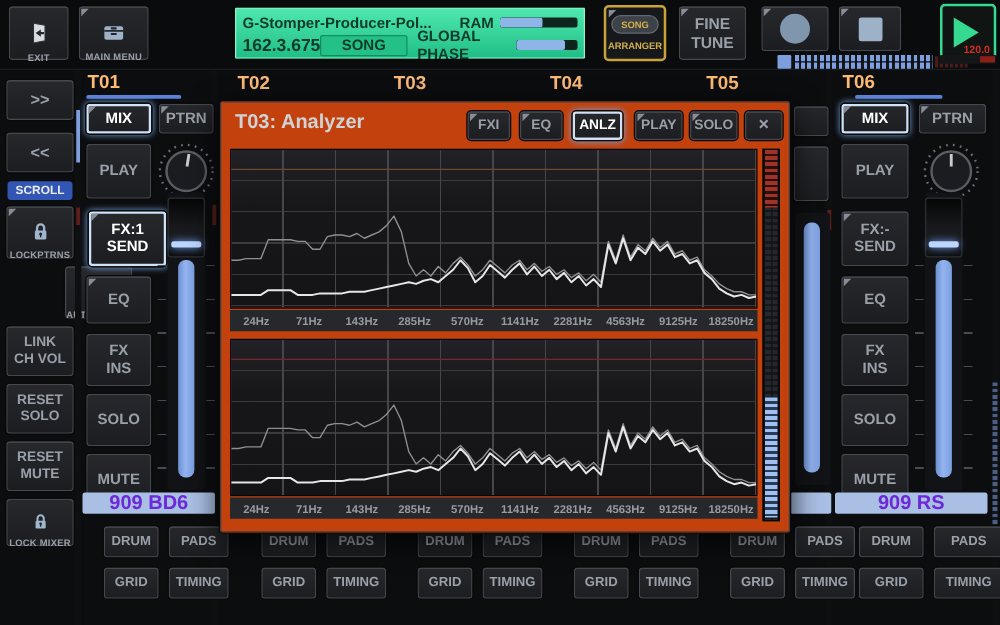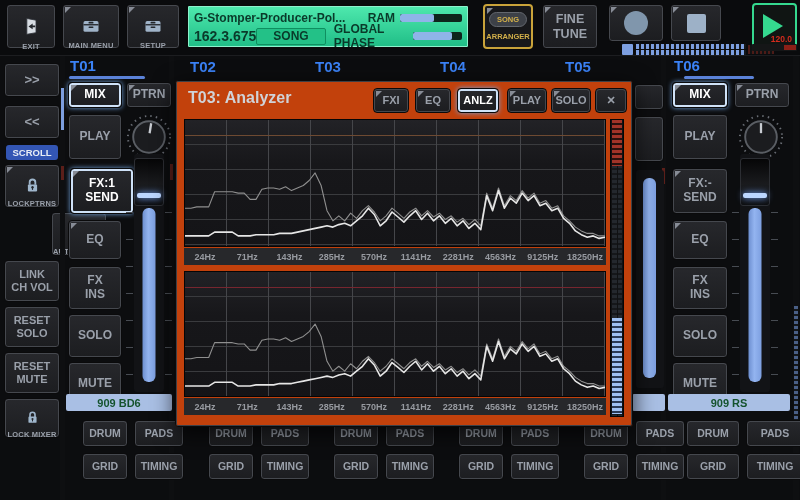--- a/index.html
+++ b/index.html
@@ -53,37 +53,37 @@
   .rec-dot{width:24px;height:24px;border-radius:50%;background:#8096ac;}
   .stop-sq{width:19px;height:19px;border-radius:2px;background:#9db1c7;}
   
   .sidebar{position:absolute;left:2px;top:56px;width:60px;height:444px;}
   .sidebar .btn{left:2px;width:56px;}
   .scroll-pill{position:absolute;left:4px;top:89px;width:52px;height:15px;background:#3356b4;
     border-radius:3px;color:#e8edf5;font-size:9.5px;font-weight:bold;display:flex;
     align-items:center;justify-content:center;}
   
   .track{position:absolute;top:56px;height:444px;}
-  .t-title{position:absolute;color:#3b82f6;font-weight:bold;font-size:15px;}
+  .t-title{position:absolute;color:#fdba74;font-weight:bold;font-size:15px;}
   .t-progress{position:absolute;height:3px;background:#5b82d8;border-radius:2px;}
   .knob{position:absolute;}
   .fader{position:absolute;}
   .fader .slot{position:absolute;left:50%;top:0;bottom:0;width:30px;transform:translateX(-50%);
     background:#121316;border-radius:3px;}
   .fader .ticks{position:absolute;top:58px;bottom:6px;width:7px;
     background:repeating-linear-gradient(to bottom,#474b52 0 1px,transparent 1px 27px);}
   .fader .ticks.l{left:0;} .fader .ticks.r{right:0;}
   .fader .fill{position:absolute;left:50%;transform:translateX(-50%);top:54px;bottom:10px;width:13px;
     background:linear-gradient(90deg,#6d8fd0,#93b4f0 45%,#7d9fe0);border-radius:6px;}
   .fader .handle{position:absolute;left:50%;transform:translateX(-50%);top:4px;width:30px;height:48px;
     background:linear-gradient(#060607,#1a1b1e 55%,#0c0d0f);border-radius:3px;border:1px solid #2c2e33;box-sizing:border-box;}
   .fader .handle .stripe{position:absolute;left:2px;right:2px;bottom:7px;height:5px;background:#bcd6ff;
     border-radius:2px;box-shadow:0 0 7px #7aa8ff;}
-  .sample-pill{position:absolute;background:#a9bfe4;border-radius:2px;color:#14532d;
-    font-weight:bold;font-size:11px;display:flex;align-items:center;justify-content:center;}
+  .sample-pill{position:absolute;background:#a9bfe4;border-radius:2px;color:#6d28d9;
+    font-weight:bold;font-size:16px;display:flex;align-items:center;justify-content:center;}
   .pair-grid{position:absolute;display:grid;grid-template-columns:46px 50px;grid-auto-rows:27px;gap:6px;margin-left:14px;}
   .pair-grid .btn{position:relative;font-size:10.5px;}
   
   .vstrip{position:absolute;top:56px;width:5px;height:444px;background:#0e0f11;}
   .vstrip .seg{position:absolute;left:1px;width:3px;}
   
   .dialog{position:absolute;left:175px;top:80px;width:458px;height:347px;background:#c2410c;
     border:1px solid #0a0a0b;border-radius:3px;box-shadow:inset 0 0 0 1px #3d4046,0 6px 22px rgba(0,0,0,.75);
     box-sizing:border-box;}
   .dlg-title{position:absolute;left:12px;top:8px;color:#d0d3d8;font-weight:bold;font-size:16px;}
@@ -128,31 +128,20 @@
       <span>
         <svg viewBox="0 0 24 24" width="24" height="20">
             <rect x="3" y="6" width="18" height="13" rx="2" fill="#9fb3c8"></rect>
             <path d="M3 10.5 h18" stroke="#22262b" stroke-width="1.6"></path>
             <rect x="9" y="7" width="6" height="2" rx="1" fill="#22262b"></rect>
             <rect x="9" y="12.5" width="6" height="2" rx="1" fill="#22262b"></rect>
           </svg>
       </span>
       <span class="iconlbl">MAIN MENU</span>
     </div>
-    <div class="btn corner" style="left:126px;top:4px;width:54px;height:45px;">
-      <span>
-        <svg viewBox="0 0 24 24" width="24" height="20">
-            <rect x="3" y="6" width="18" height="13" rx="2" fill="#9fb3c8"></rect>
-            <path d="M3 10.5 h18" stroke="#22262b" stroke-width="1.6"></path>
-            <rect x="9" y="7" width="6" height="2" rx="1" fill="#22262b"></rect>
-            <rect x="9" y="12.5" width="6" height="2" rx="1" fill="#22262b"></rect>
-          </svg>
-      </span>
-      <span class="iconlbl">SETUP</span>
-    </div>
 
     <div class="display">
       <div class="disp-row">
         <span class="disp-title">G-Stomper-Producer-Pol...</span>
         <span class="disp-lbl">RAM</span>
         <span class="disp-bar">
             <div style="width: 55%;"></div>
           </span>
       </div>
       <div class="disp-row">

